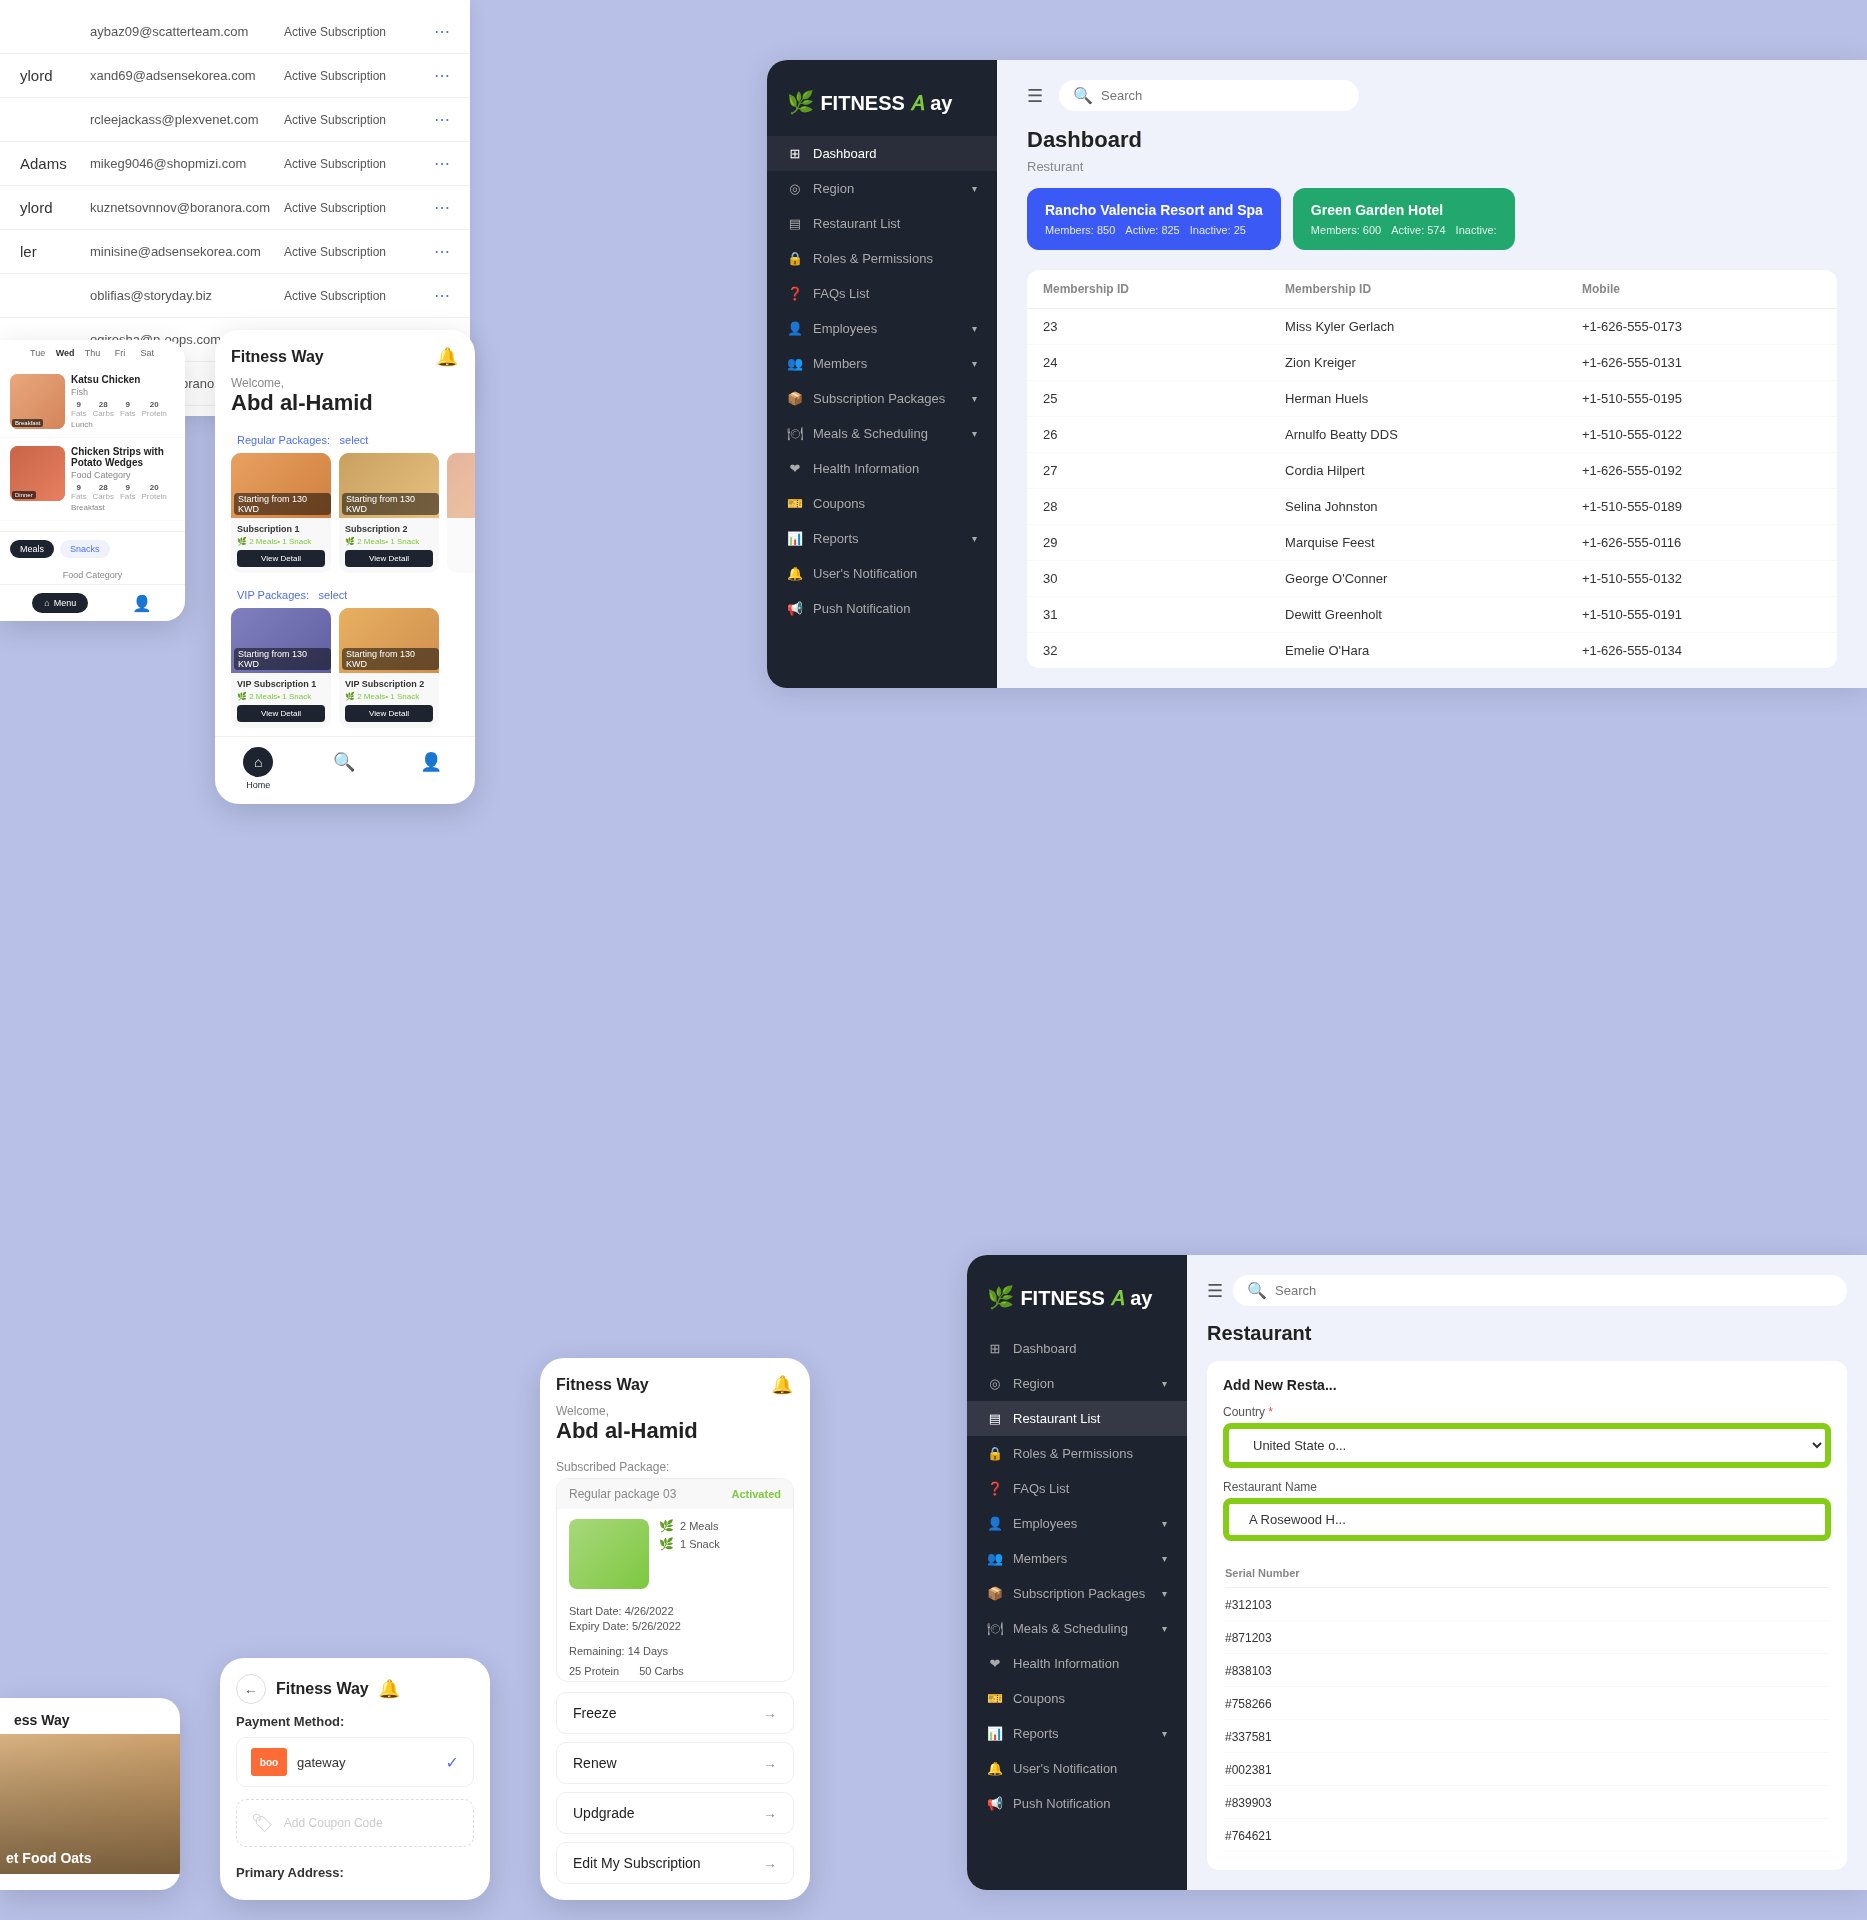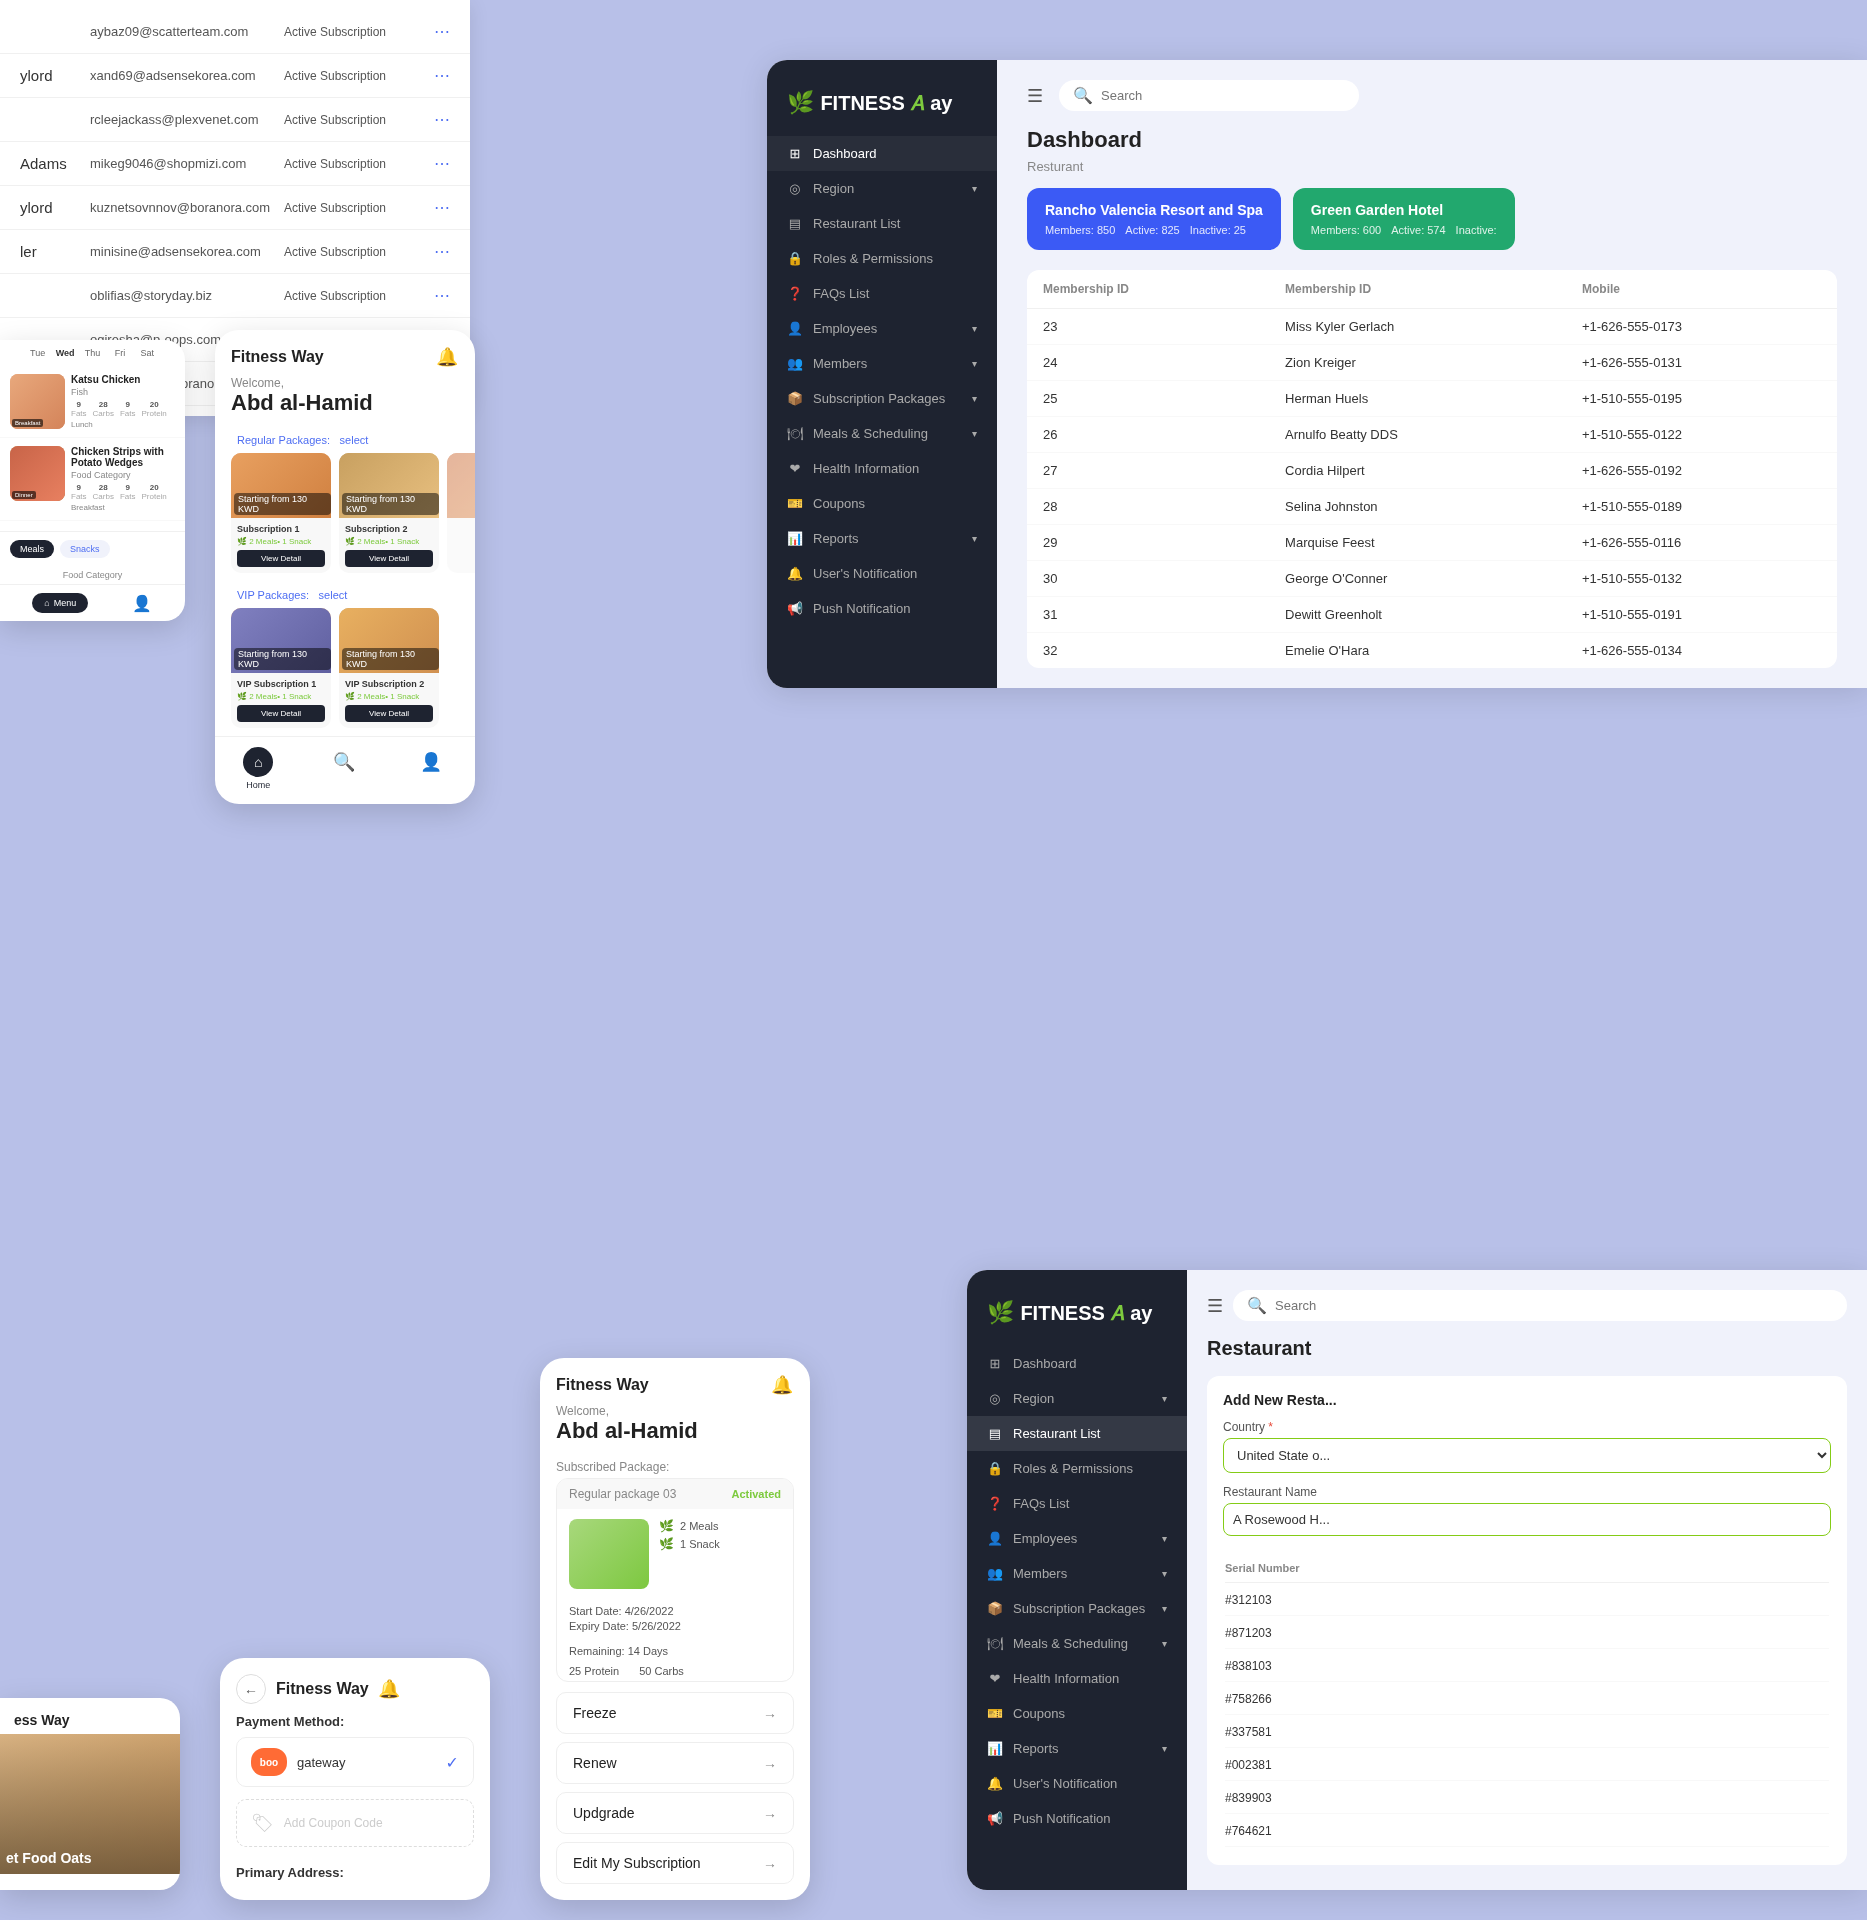--- a/index.html
+++ b/index.html
@@ -461,21 +461,21 @@
       border: 1px solid #eee;
       border-radius: 10px;
       padding: 10px 14px;
       display: flex;
       align-items: center;
       gap: 10px;
     }
     .gateway-icon {
       width: 36px; height: 28px;
       background: #ff6b35;
-      border-radius: 13px;
+      border-radius: 3px;
       display: flex;
       align-items: center;
       justify-content: center;
       font-size: 10px;
       color: #fff;
       font-weight: 700;
     }
     .gateway-name { flex: 1; font-size: 13px; color: #333; }
     .gateway-check { color: #4e6ef2; font-size: 16px; }
     .coupon-field {
@@ -537,22 +537,22 @@
     .restaurant-form-card {
       background: #fff;
       border-radius: 12px;
       padding: 16px;
     }
     .form-row { margin-bottom: 12px; }
     .form-label { font-size: 12px; color: #555; margin-bottom: 4px; }
     .form-label .required { color: #e74c3c; }
     .form-select, .form-input {
       width: 100%;
-      padding: 8px 9px;
-      border: 1px solid #84cc16;
+      padding: 8px 20px;
+      border: 6px solid #84cc16;
       border-radius: 8px;
       font-size: 13px;
       color: #333;
       background: #fff;
     }
     .serial-table { width: 100%; margin-top: 16px; }
     .serial-table th {
       text-align: left;
       font-size: 11px;
       color: #888;

